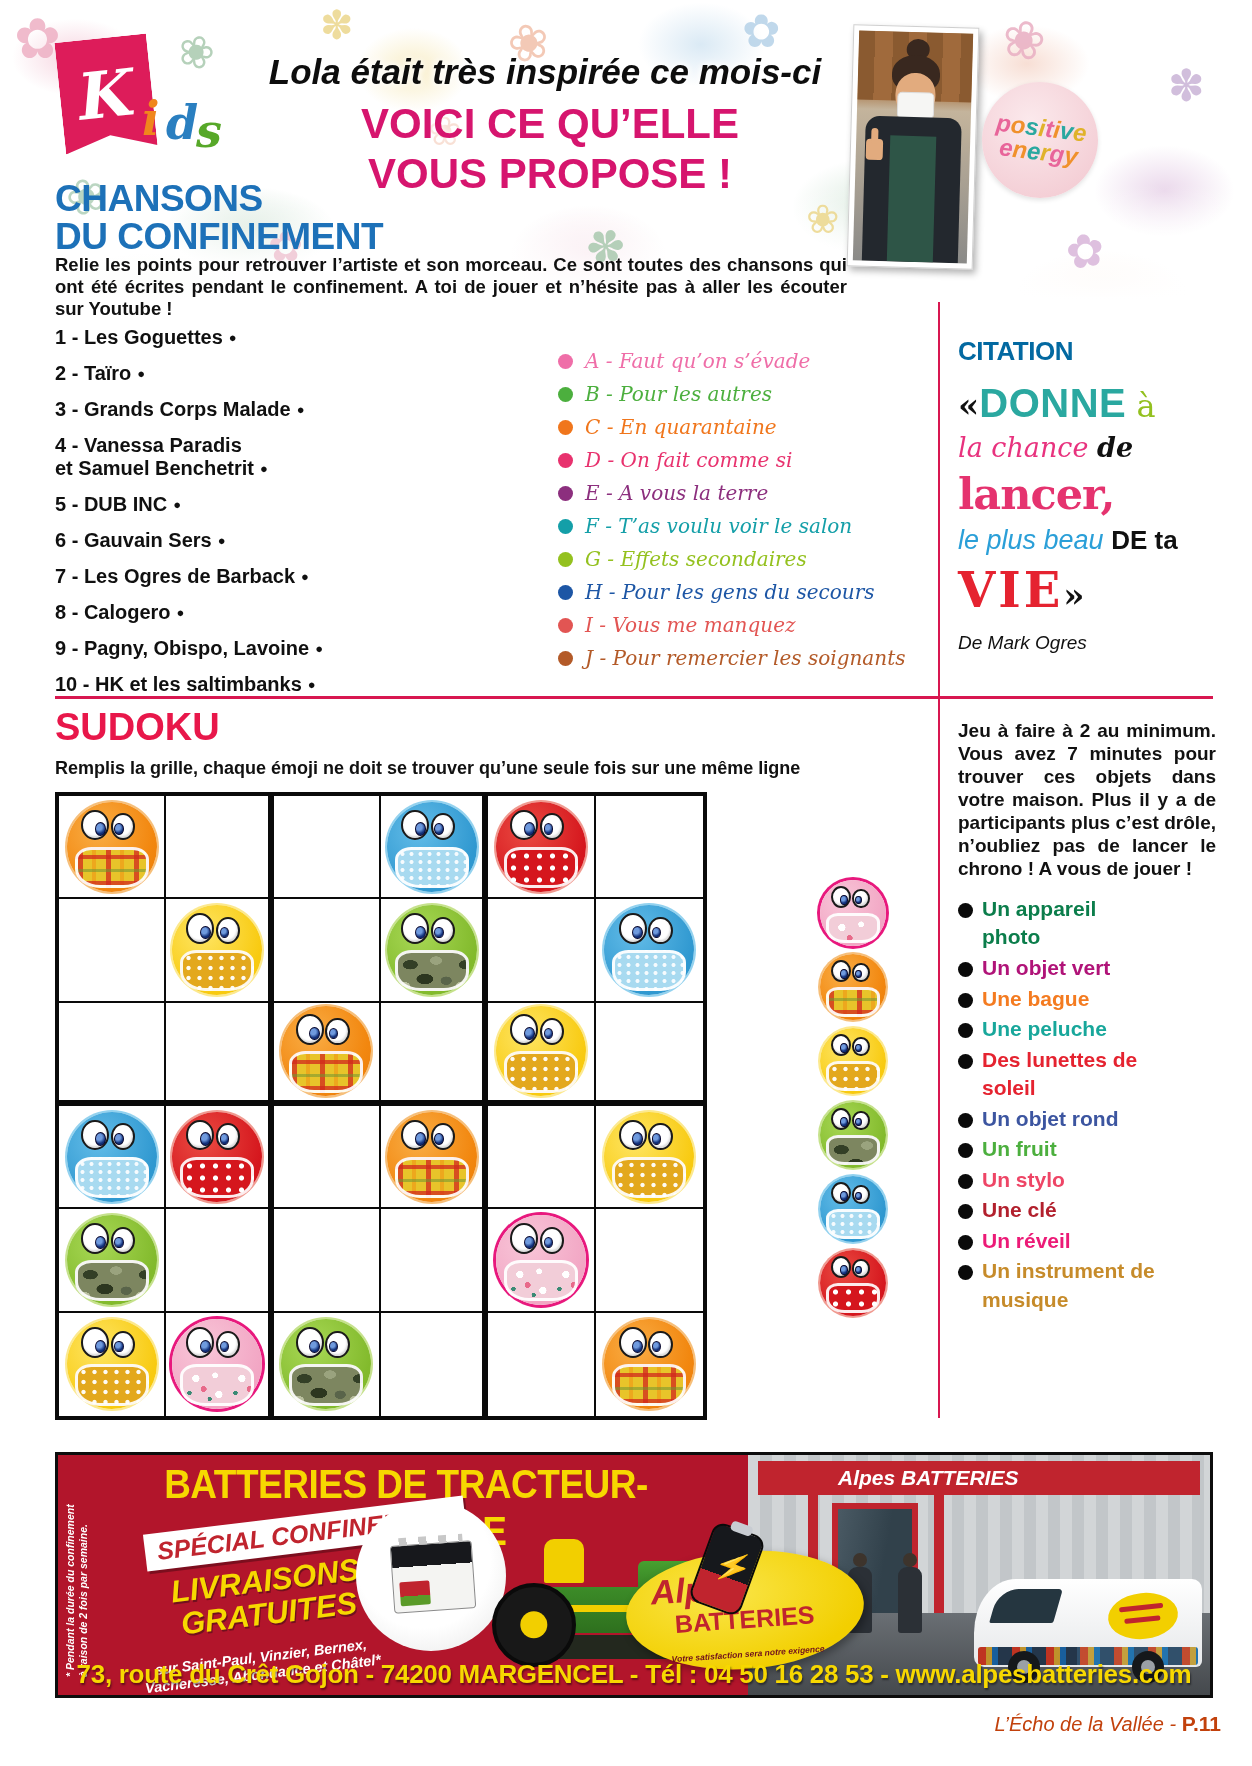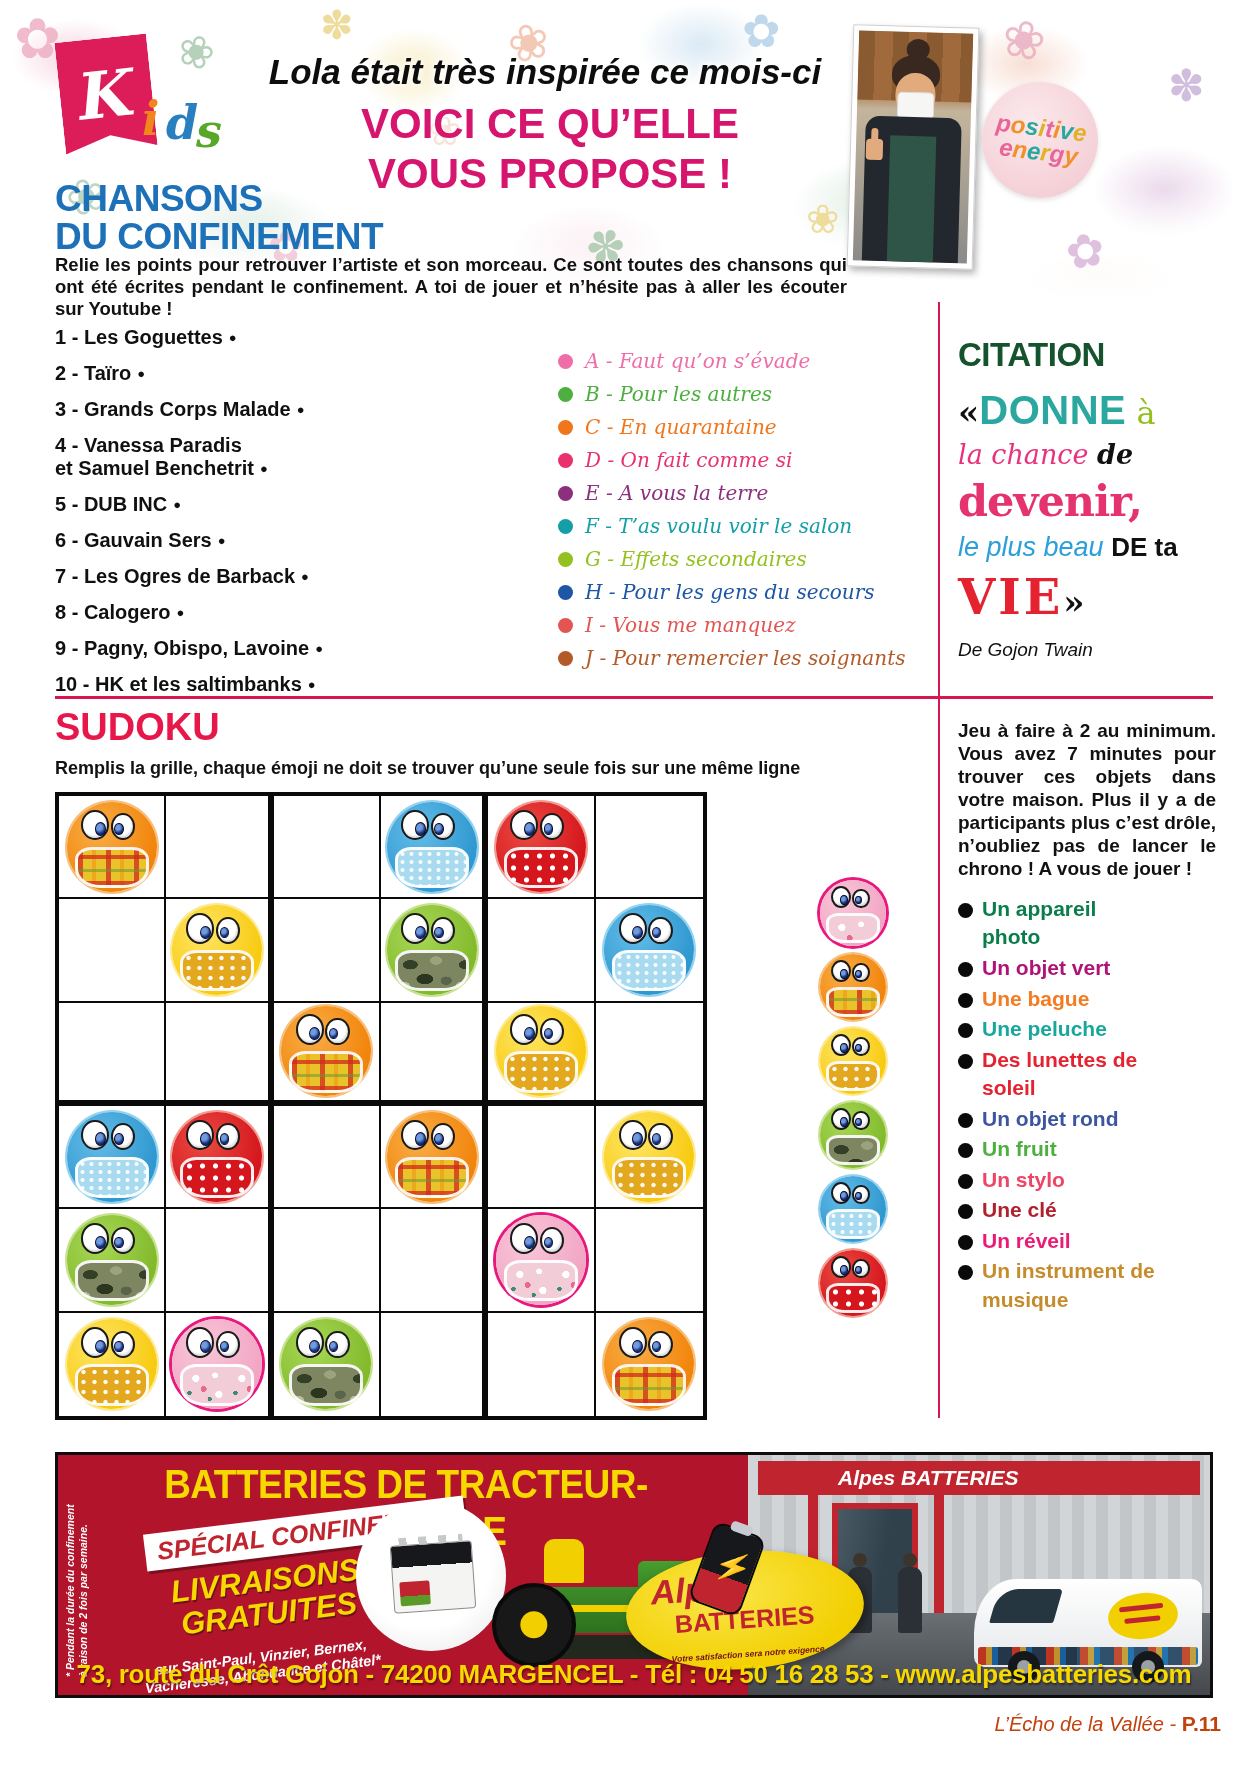--- a/index.html
+++ b/index.html
@@ -92,21 +92,21 @@
   .song-row{display:flex;align-items:flex-start;margin-bottom:10px;height:23px;}
   .song-dot{width:15px;height:15px;border-radius:50%;margin:4px 12px 0 0;flex:0 0 15px;}
   .song-label{font-family:"DejaVu Serif",serif;font-style:italic;font-size:20px;line-height:23px;white-space:nowrap;}
 
   
   .rule-h{position:absolute;left:55px;top:696px;width:1158px;height:3px;background:#d81750;}
   .rule-v{position:absolute;left:938px;top:302px;width:2px;height:1116px;background:#d81750;}
 
   
   .citation{position:absolute;left:958px;top:336px;width:256px;}
-  .citation-title{color:#14532d;font-weight:800;font-size:33px;letter-spacing:-.5px;}
+  .citation-title{color:#0369a1;font-weight:800;font-size:26px;letter-spacing:-.5px;}
   .citation-quote{margin-top:14px;}
   .q-line{margin-bottom:6px;}
   .q-guill{font-family:"DejaVu Serif",serif;font-weight:bold;font-size:34px;color:#111;}
   .q-teal{font-weight:800;font-size:40px;color:#2aa8a0;letter-spacing:.5px;}
   .q-lime{font-family:"DejaVu Serif",serif;font-size:32px;color:#93c01f;}
   .q-orange{font-family:"DejaVu Serif",serif;font-size:32px;color:#f0861c;}
   .q-red{font-family:"DejaVu Serif",serif;font-size:32px;color:#e8402a;}
   .q-pinkscript{font-family:"DejaVu Serif",serif;font-style:italic;font-size:27px;color:#e8327e;}
   .q-blackital{font-family:"DejaVu Serif",serif;font-style:italic;font-weight:bold;font-size:27px;color:#111;}
   .q-magenta{font-family:"DejaVu Serif",serif;font-weight:bold;font-size:43px;color:#e5336f;letter-spacing:-1px;}
@@ -375,25 +375,25 @@
     </div>
 
   <div class="rule-v"></div>
   <div class="rule-h"></div>
 
   <div class="citation">
     <div class="citation-title">CITATION</div>
     <div class="citation-quote">
         <div class="q-line"><span class="q-guill">«</span><span class="q-teal">DONNE</span><span class="q-lime"> à</span></div>
         <div class="q-line"><span class="q-pinkscript">la chance </span><span class="q-blackital">de</span></div>
-        <div class="q-line"><span class="q-magenta">devenir,</span></div>
+        <div class="q-line"><span class="q-magenta">lancer,</span></div>
         <div class="q-line"><span class="q-bluehand">le plus beau </span><span class="q-stencil">DE </span><span class="q-blackbold">ta</span></div>
         <div class="q-line"><span class="q-redstencil">VIE</span><span class="q-guill">»</span></div>
       </div>
-    <div class="citation-author">De Gojon Twain</div>
+    <div class="citation-author">De Mark Ogres</div>
   </div>
 
   <div class="sudoku-title">SUDOKU</div>
   <div class="sudoku-instr">Remplis la grille, chaque émoji ne doit se trouver qu’une seule fois sur une même ligne</div>
   <div class="sudoku-grid">
       <div class="cell">
         <div class="emoji orange">
           <div class="eye eye-l">
             <div class="pupil"></div>
           </div>

